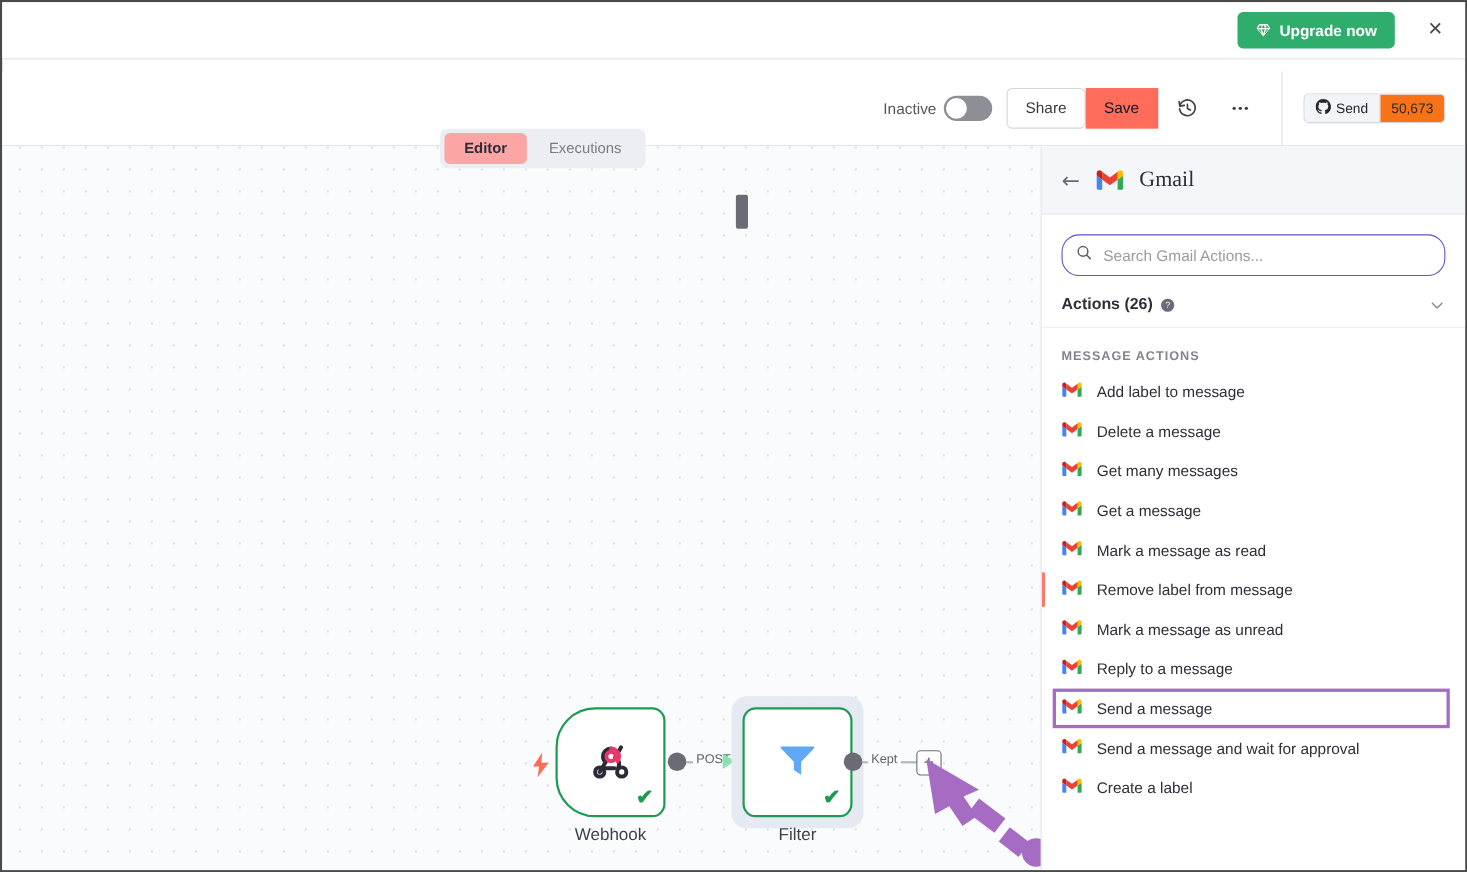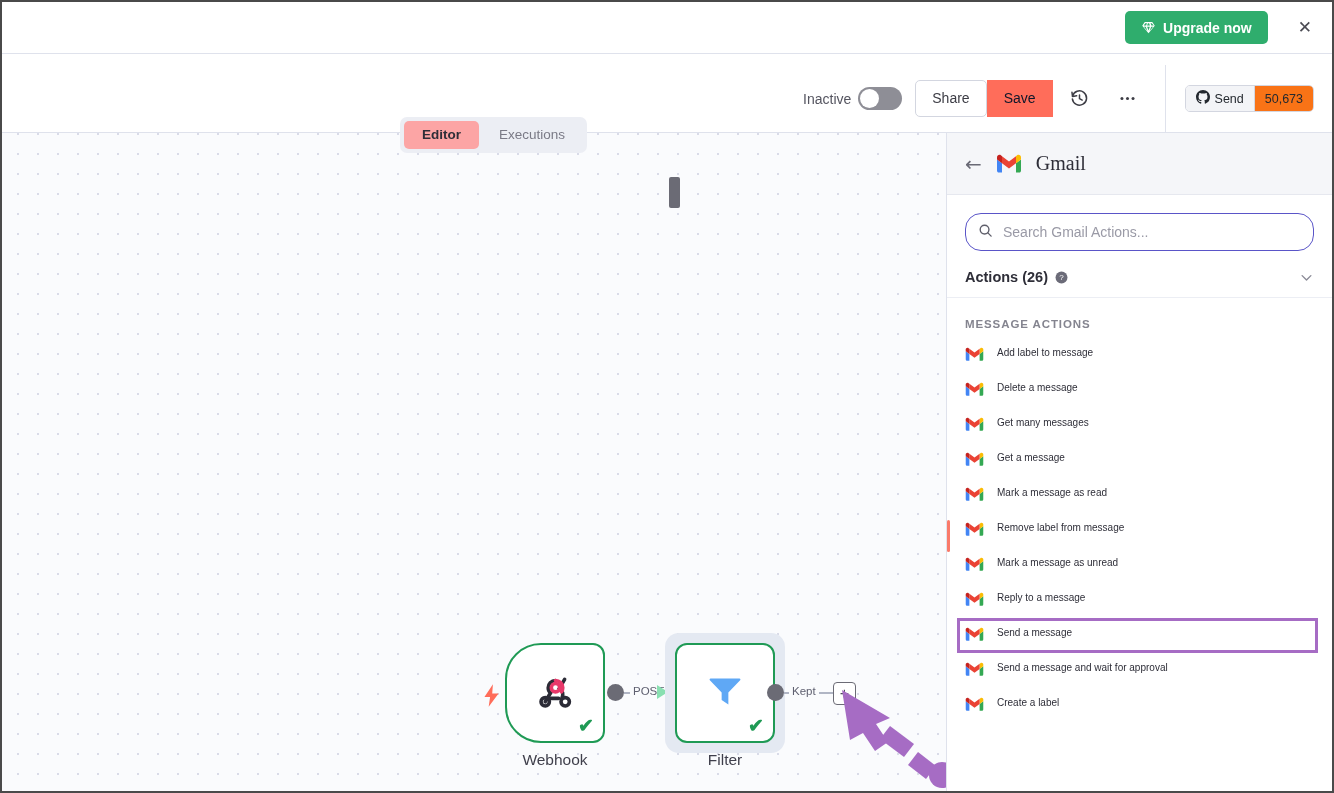--- a/index.html
+++ b/index.html
@@ -286,23 +286,23 @@
     flex: 1; overflow: hidden; position: relative;
     padding-top: 10px;
   }
   .group-title {
     font-size: 11.5px; letter-spacing: 0.9px;
     color: #84848f; font-weight: bold;
     padding: 10px 18px 8px 18px;
     text-transform: uppercase;
   }
   .action-item {
-    display: flex; align-items: flex-start; gap: 13px;
+    display: flex; align-items: center; gap: 13px;
     padding: 9px 18px; cursor: pointer;
-    font-size: 10px; color: #2e2e38;
+    font-size: 14px; color: #2e2e38;
   }
   .action-item.highlighted {
     outline: 3px solid #a66cc4;
     outline-offset: -3px;
     margin: 0 14px 0 10px;
     padding-left: 8px;
   }
   .scrollbar-thumb {
     position: absolute; left: 0px; top: 222px;
     width: 3px; height: 32px;

